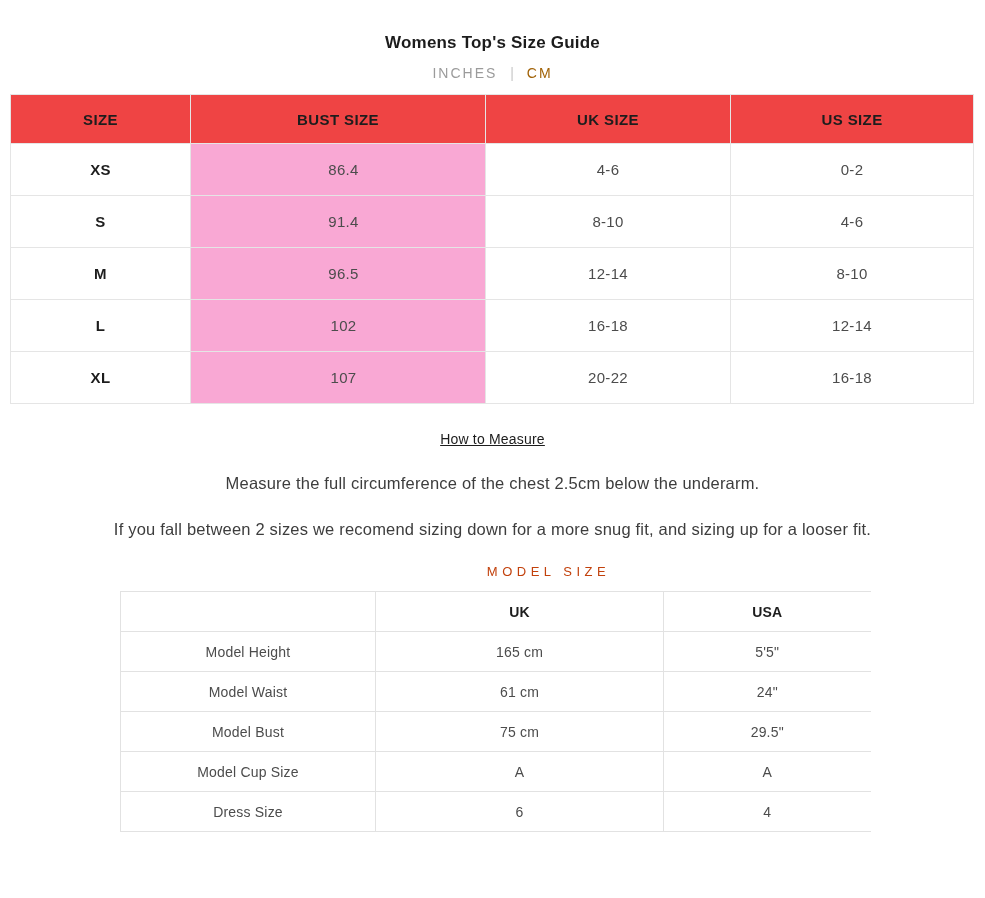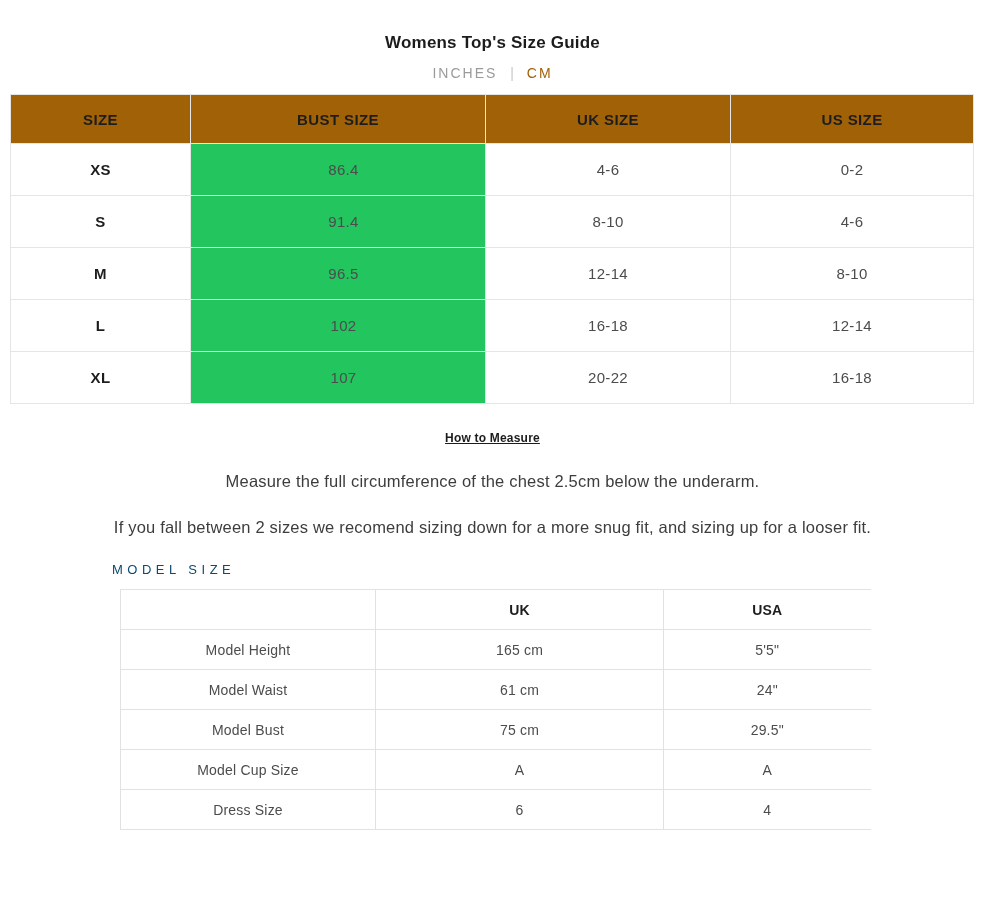--- a/index.html
+++ b/index.html
@@ -38,66 +38,67 @@
     margin: 13px 0 0 10px;
     width: 963px;
     table-layout: fixed;
   }
   .size-table th, .size-table td {
     border: 1px solid #e5e5e5;
     text-align: center;
     vertical-align: middle;
   }
   .size-table thead th {
-    background: #a16207;
+    background: #ef4444;
     height: 49px;
     font-size: 15px;
     font-weight: 700;
     color: #1d1d1d;
     letter-spacing: 0.4px;
   }
   .size-table tbody td {
     height: 52px;
     font-size: 15px;
     color: #4c4c4c;
     letter-spacing: 0.3px;
     text-align: center;
   }
   .size-table tbody td.col-size {
     font-weight: 700;
     color: #1d1d1d;
   }
-  .size-table tbody td.col-bust { background: #22c55e; padding-left: 12px; }
+  .size-table tbody td.col-bust { background: #f9a8d4; padding-left: 12px; }
   .c-size { width: 180px; } .c-bust { width: 295px; }
   .c-uk { width: 245px; } .c-us { width: 243px; }
 
   
   .measure-heading {
     margin: 27px 0 0 0;
     text-align: center;
-    font-size: 12px;
-    font-weight: 700;
+    font-size: 14px;
+    font-weight: 400;
     color: #1c1c1c;
     text-decoration: underline;
     letter-spacing: 0.2px;
   }
   .measure-text {
     margin: 27px 0 0 0;
     text-align: center;
     font-size: 16.5px;
     color: #3d3d3d;
     letter-spacing: 0.2px;
   }
 
   
   .model-size-label {
     margin: 25px 0 0 112px;
     font-size: 13px;
     letter-spacing: 4.5px;
-    color: #0c4a6e;
+    color: #c2410c;
+    text-align: center;
   }
   .model-table {
     margin: 12px 0 0 120px;
     width: 750px;
     table-layout: fixed;
   }
   .model-table th, .model-table td {
     border: 1px solid #e2e2e2;
     height: 40px;
     text-align: center;

